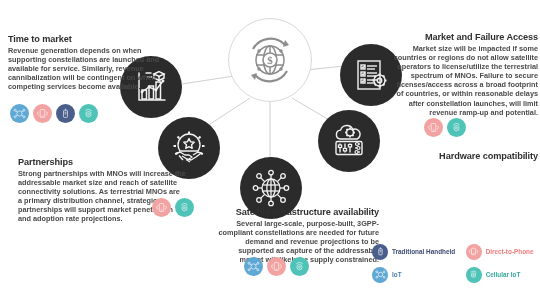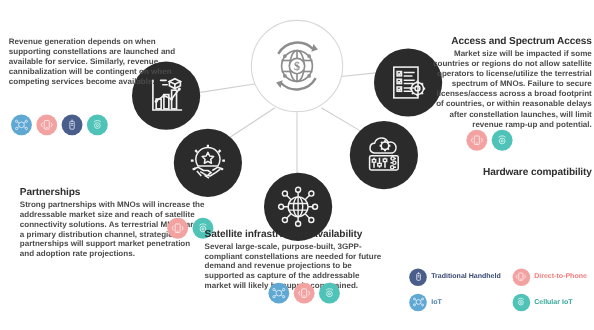--- a/index.html
+++ b/index.html
@@ -42,24 +42,24 @@
   .block{position:absolute;}
   .block h3{
     margin:0 0 1px 0;font-size:9.2px;font-weight:bold;
     color:#2f2f2f;letter-spacing:-0.1px;line-height:12px;
   }
   .block p{
     margin:0;font-size:7.3px;line-height:9.1px;color:#4a4a4a;font-weight:bold;
   }
   .b-left{text-align:left;}
   .b-right{text-align:right;}
-  .b-center{text-align:left;}
+  .b-center{text-align:right;margin-left:27px;}
 
   .blk-time{left:8px;top:33px;width:162px;}
-  .blk-partner{left:18px;top:168px;width:168px;}
+  .blk-partner{left:18px;top:156px;width:168px;}
   .blk-infra{left:186px;top:206px;width:166px;}
   .blk-spectrum{left:392px;top:31px;width:146px;}
   .blk-hardware{left:382px;top:150px;width:156px;}
 
   
   .chips{position:absolute;display:flex;gap:4px;}
   .chip{
     width:19px;height:19px;border-radius:50%;
     display:flex;align-items:center;justify-content:center;
     flex:0 0 auto;
@@ -267,20 +267,21 @@
         <circle cx="34.4" cy="19" r="2.3"></circle>
         <circle cx="7" cy="7" r="2.3"></circle>
         <circle cx="31" cy="7" r="2.3"></circle>
         <circle cx="7" cy="31" r="2.3"></circle>
         <circle cx="31" cy="31" r="2.3"></circle>
       </g>
     </svg>
   </div>
 
   <div class="block blk-time b-left">
+    <h3>Time to market</h3>
     <p>Revenue generation depends on when supporting constellations are launched and available for service. Similarly, revenue cannibalization will be contingent on when competing services become available.</p>
   </div>
   <div class="chips chips-time">
     <span class="chip c-iot">
       <svg width="13" height="13" viewBox="0 0 20 20">
           <g stroke="#eaf4fb" stroke-width="1.1" fill="none">
         <circle cx="10" cy="10" r="4"></circle>
             <circle cx="3.2" cy="5" r="1.6"></circle>
             <circle cx="16.8" cy="5" r="1.6"></circle>
         <circle cx="3.2" cy="15" r="1.6"></circle>
@@ -384,21 +385,21 @@
           <g stroke="#e6f7f5" stroke-width="1.1" fill="none">
         <circle cx="10" cy="11" r="4"></circle>
             <path d="M5 6 a7 7 0 0 1 10 0"></path>
             <circle cx="10" cy="11" r="1.4"></circle>
       </g>
         </svg>
     </span>
   </div>
 
   <div class="block blk-spectrum b-right">
-    <h3>Access and Spectrum Access</h3>
+    <h3>Market and Failure Access</h3>
     <p>Market size will be impacted if some countries or regions do not allow satellite operators to license/utilize the terrestrial spectrum of MNOs. Failure to secure licenses/access across a broad footprint of countries, or within reasonable delays after constellation launches, will limit revenue ramp-up and potential.</p>
   </div>
   <div class="chips chips-spectrum">
     <span class="chip c-d2p">
       <svg width="13" height="13" viewBox="0 0 20 20">
           <g stroke="#fdeded" stroke-width="1.2" fill="none">
         <rect x="6.5" y="4" width="7" height="12" rx="1.2"></rect>
             <line x1="8.6" y1="14" x2="11.4" y2="14"></line>
         <path d="M4 7 a4 4 0 0 0 0 6"></path>
             <path d="M16 7 a4 4 0 0 1 0 6"></path>

